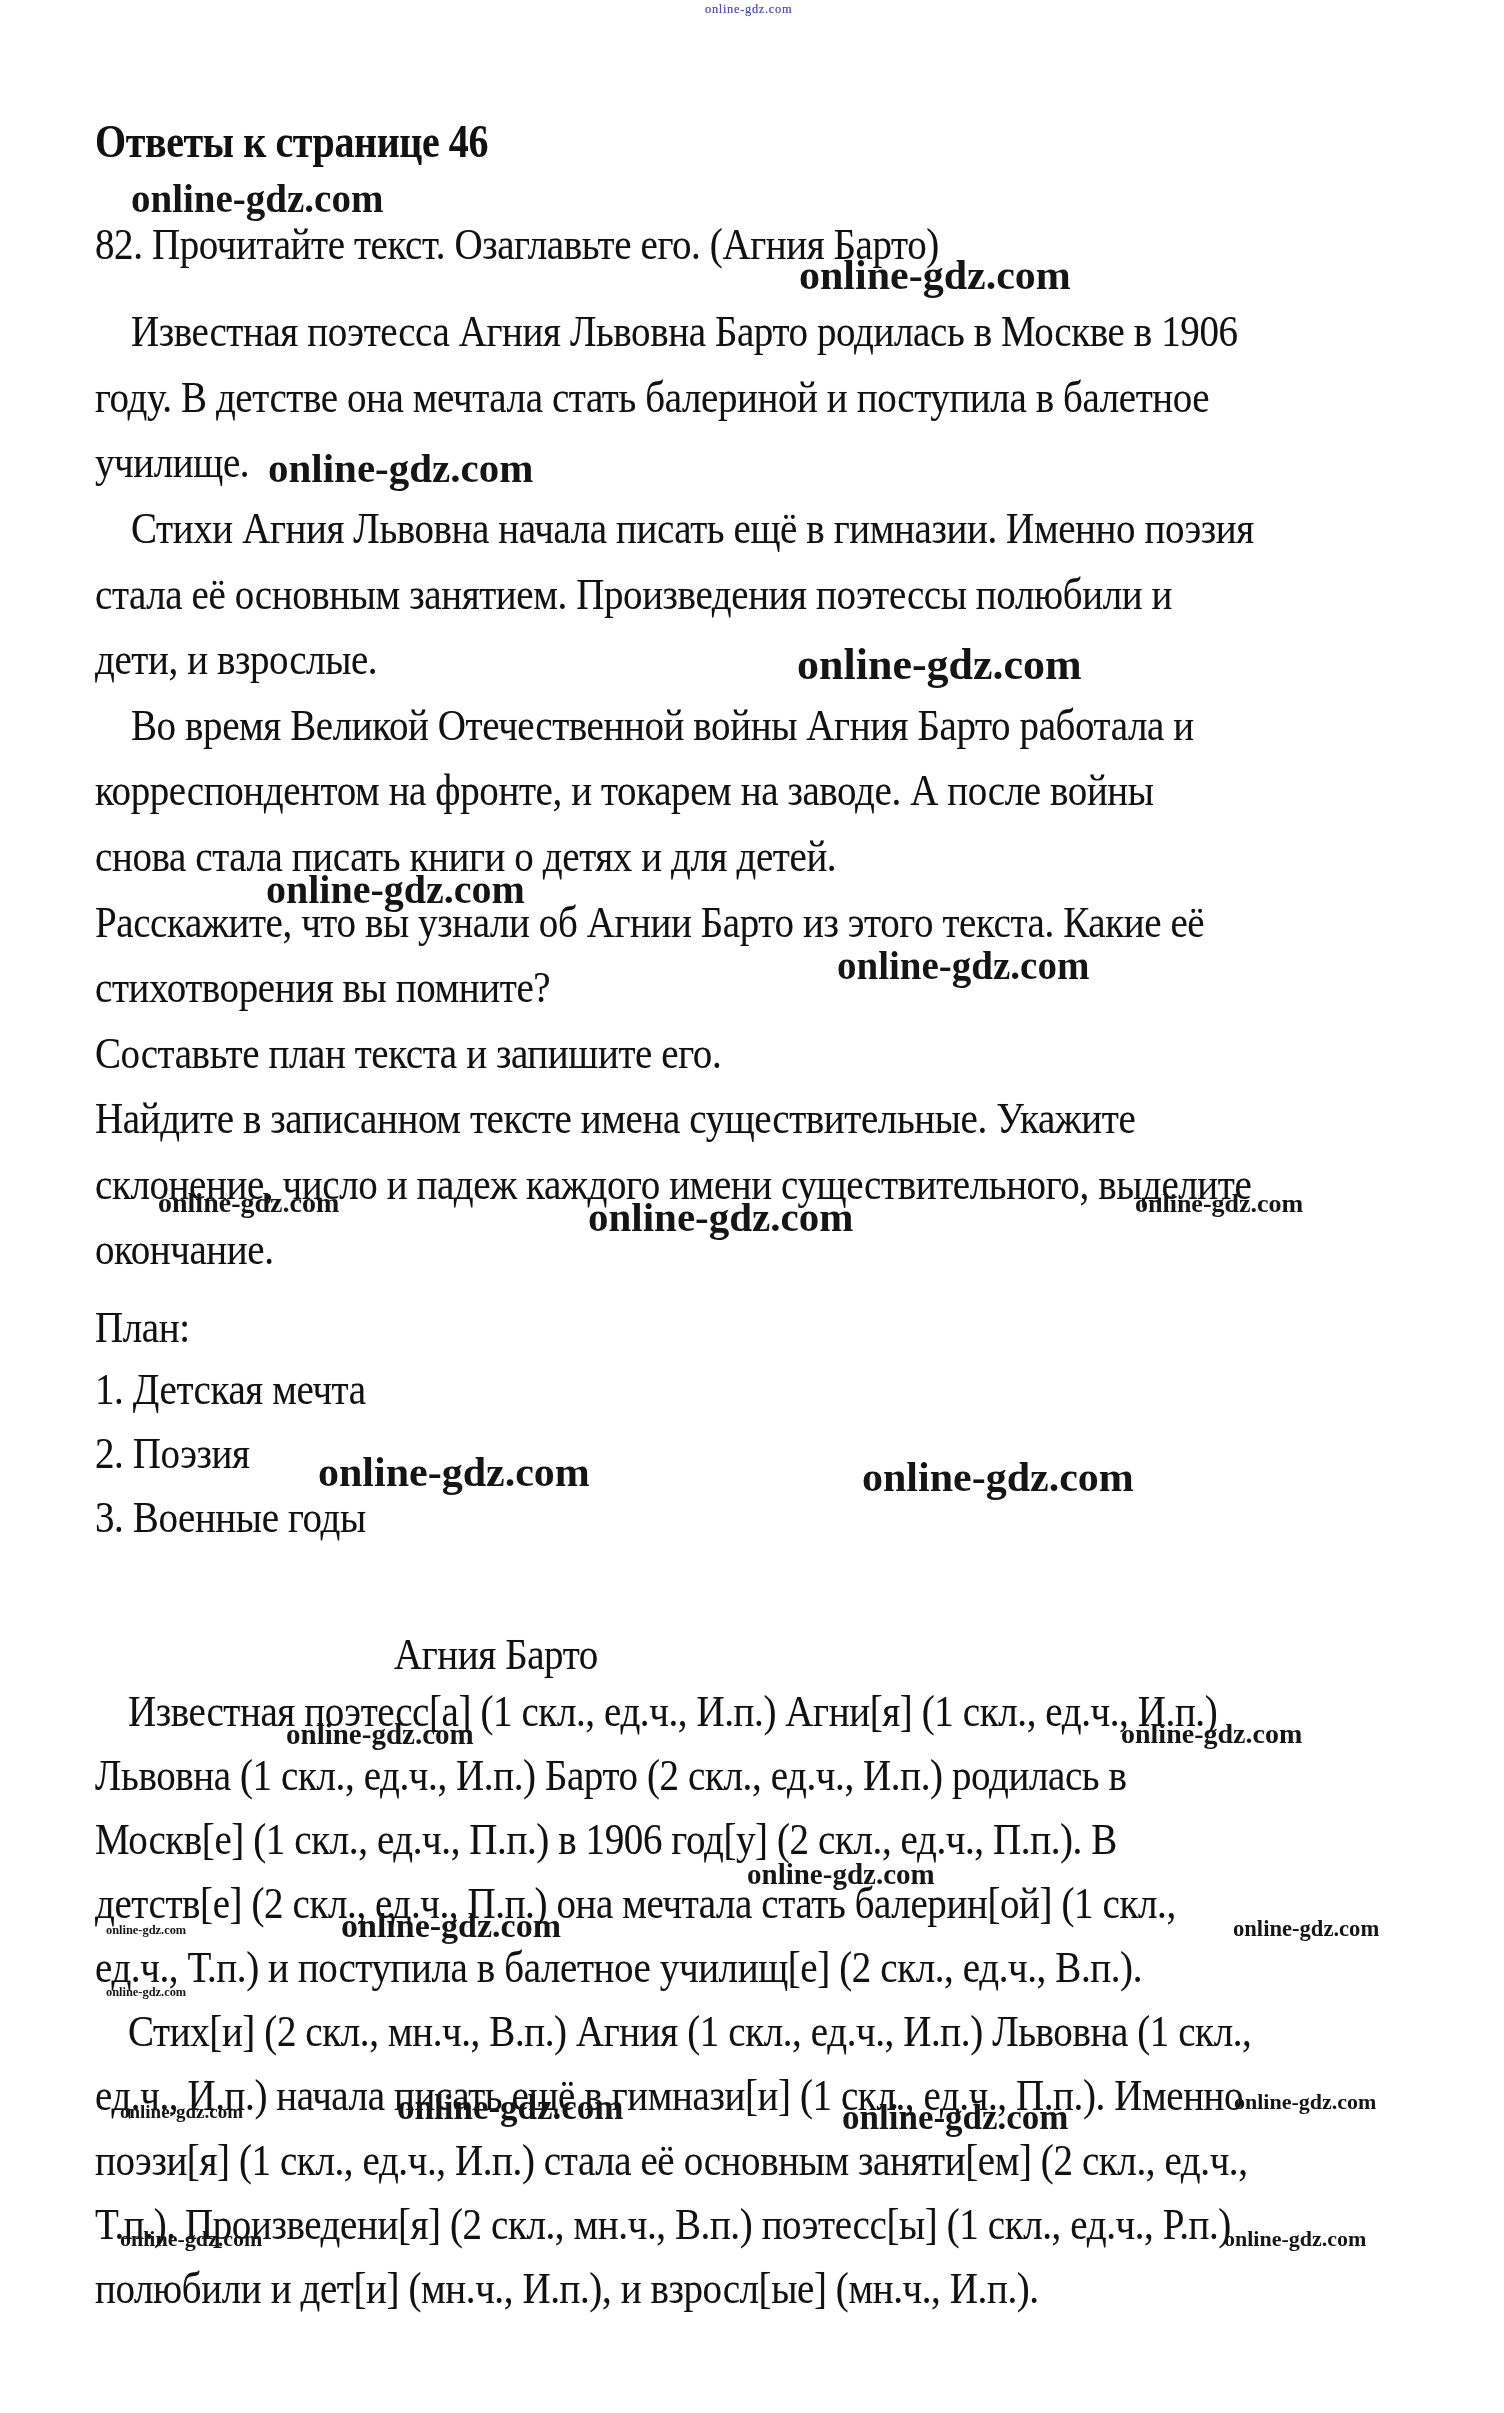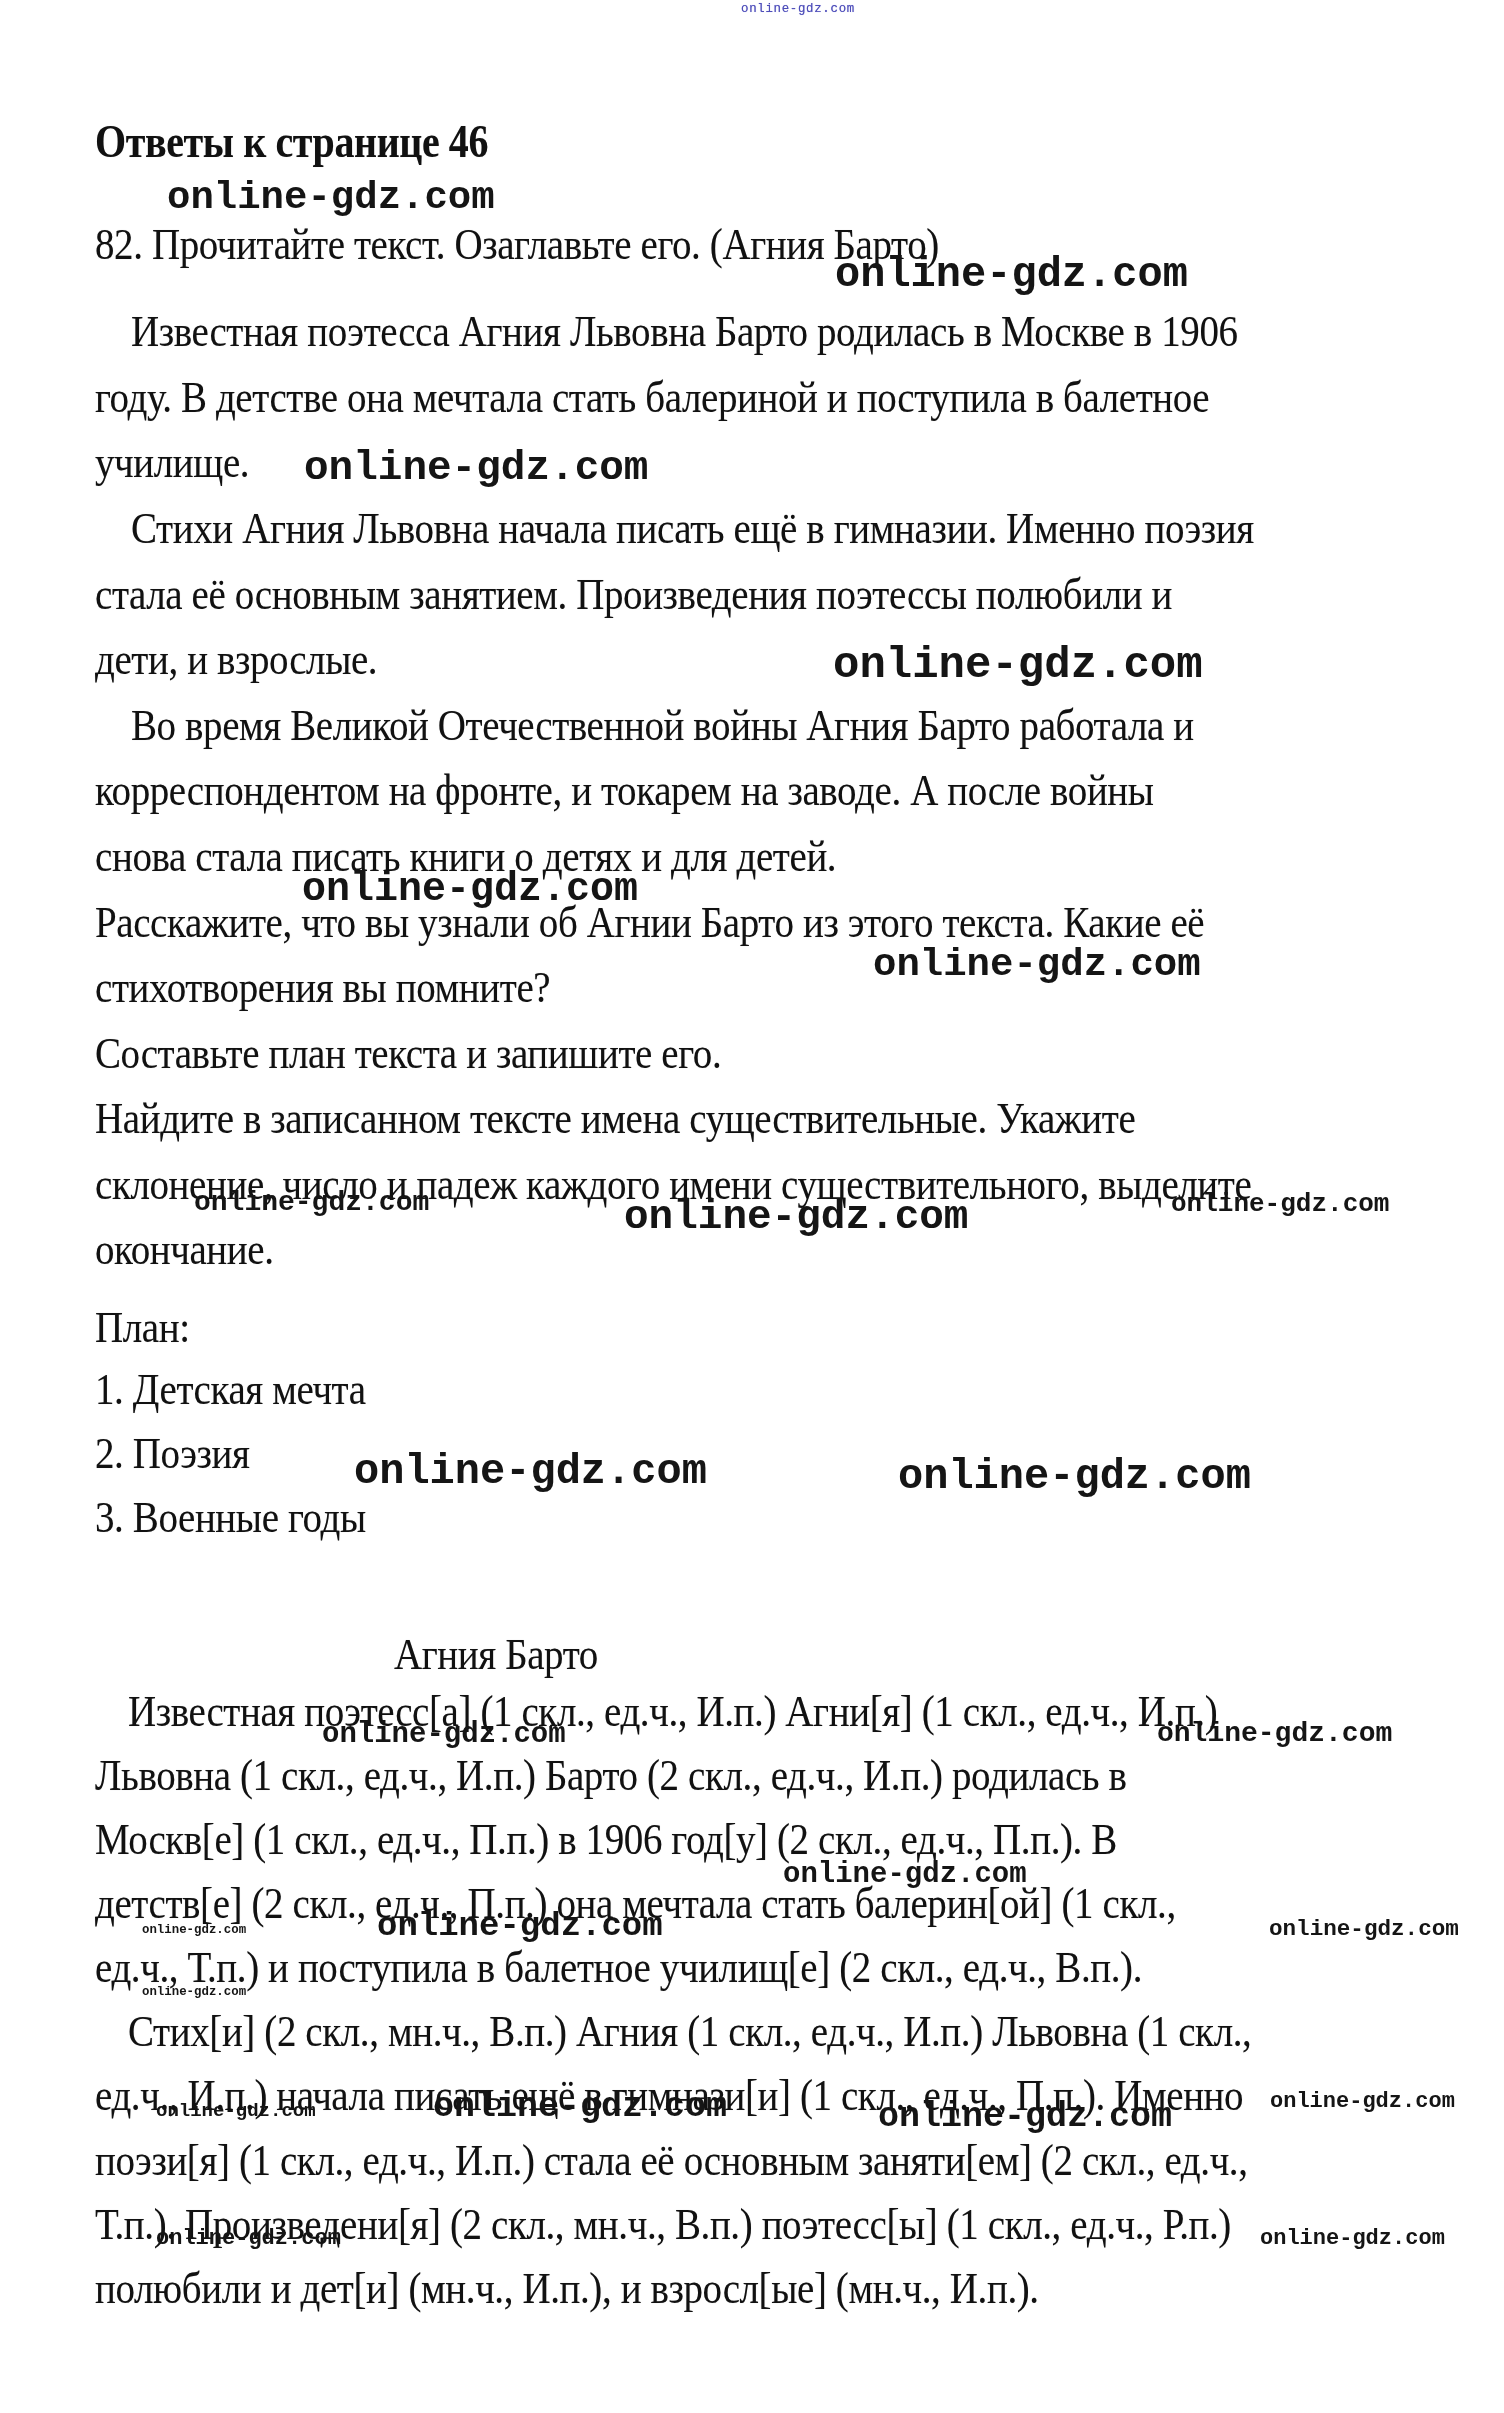--- a/index.html
+++ b/index.html
@@ -18,25 +18,24 @@
     letter-spacing:-0.4px;
     line-height:1;
     transform:scaleY(1.16);
     transform-origin:0 0;
     text-shadow:0 0 0.7px rgba(0,0,0,0.28);
   }
   .ln.bold{font-weight:bold;font-size:40px;}
   .wm{
     position:absolute;
     white-space:nowrap;
-    font-family:Liberation Mono, monospace;
+    font-family:Liberation Serif, serif;
     font-weight:700;
     color:#151515;
     line-height:1;
-    margin-left:36px;
   }
   .wm-top{
     color:#4d4db8;
     font-weight:400;
     letter-spacing:0.7px;
     text-shadow:0 0 0.7px #8c8cd9;
   }
 </style>
 </head>
 <body>

